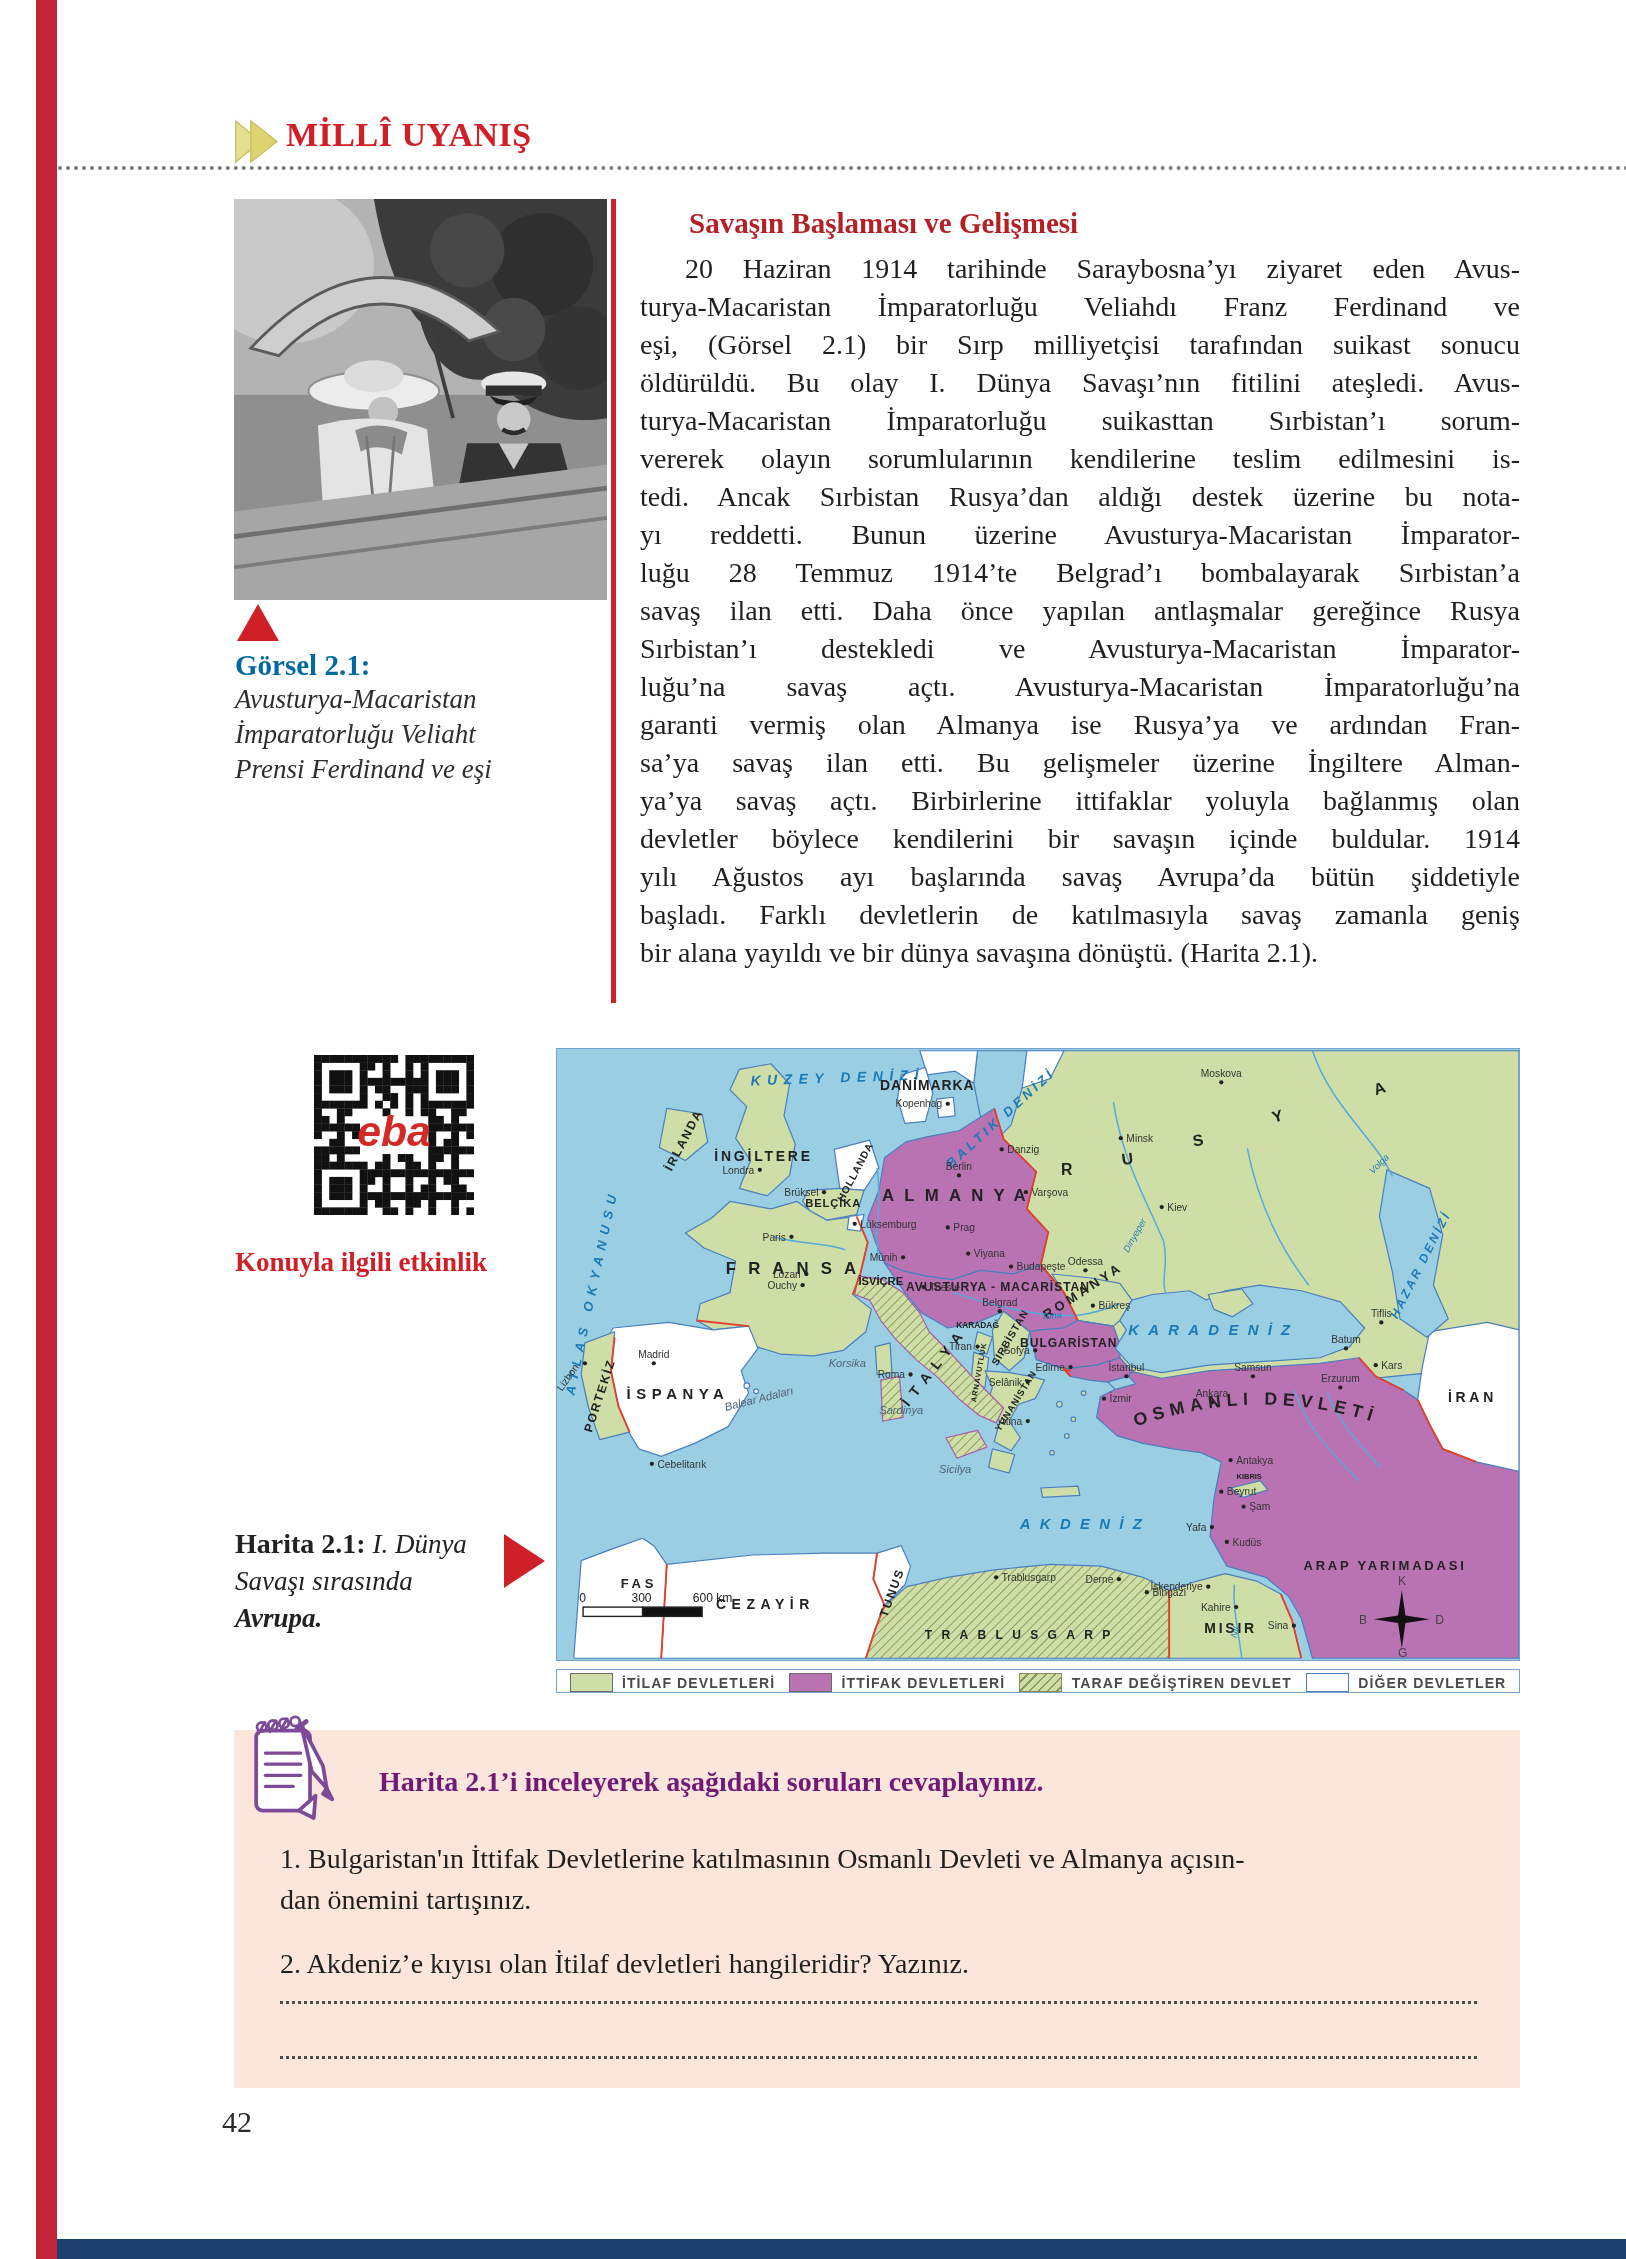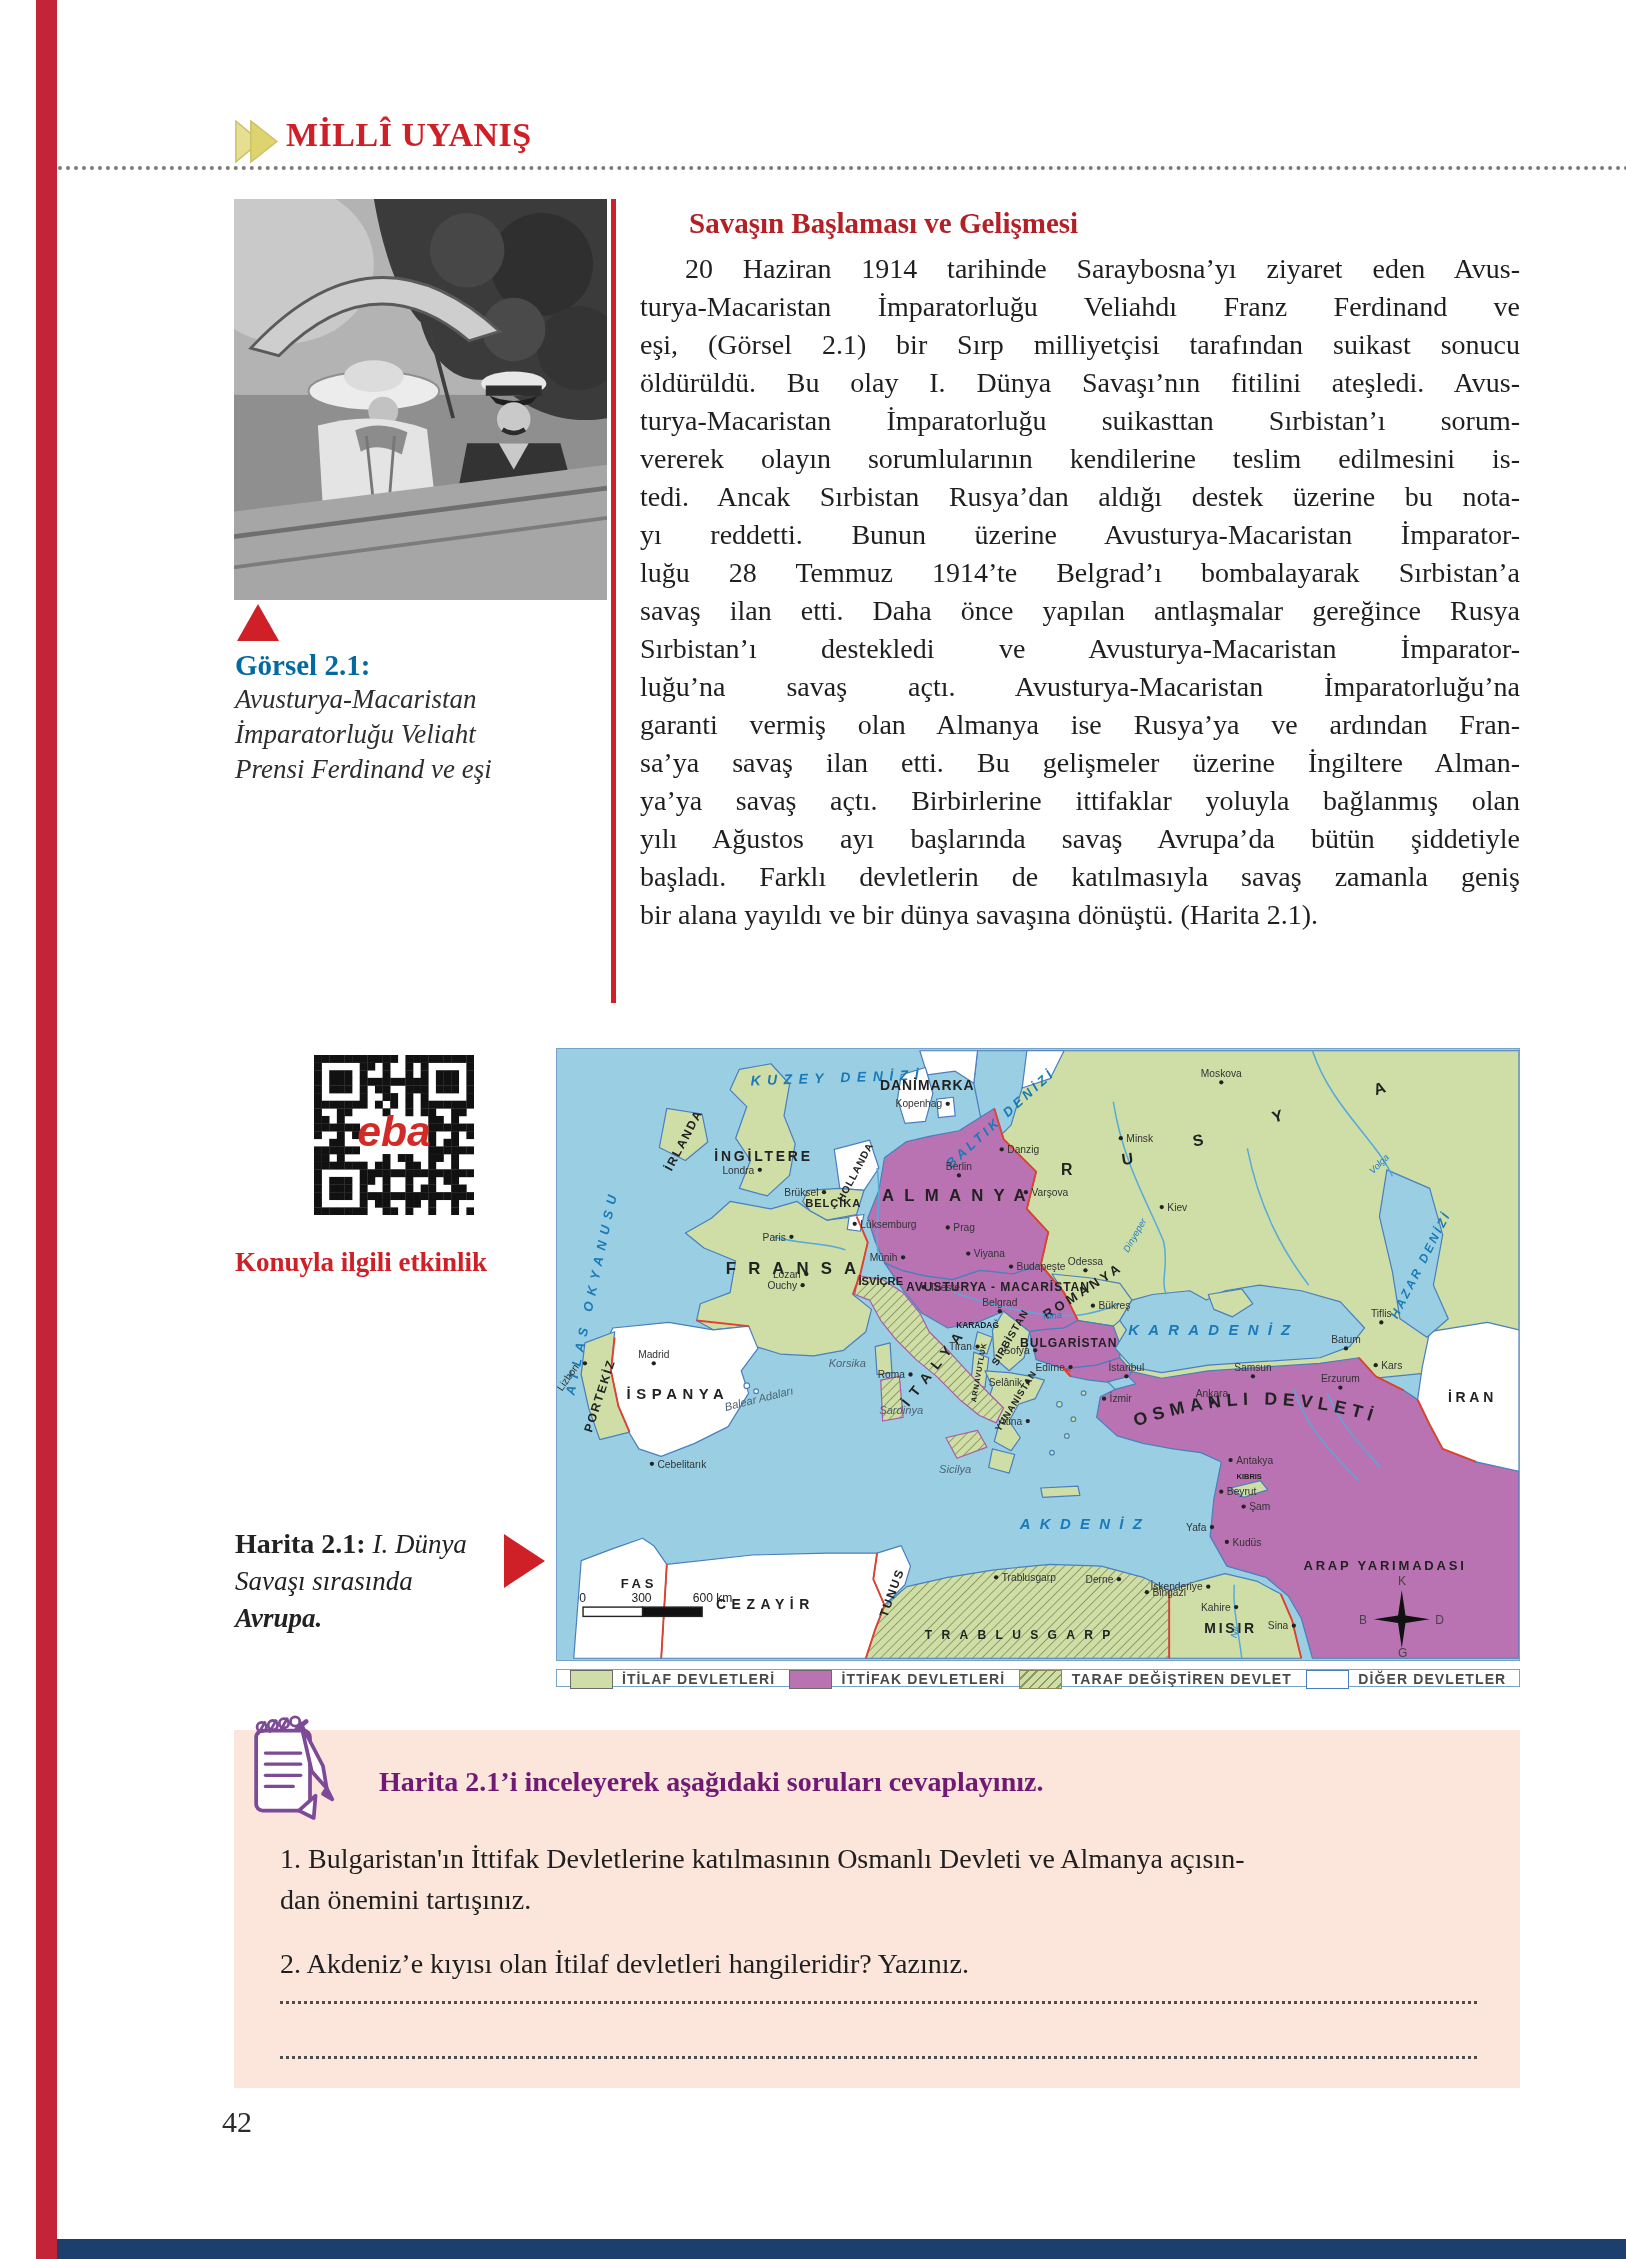--- a/index.html
+++ b/index.html
@@ -29,22 +29,22 @@
   .art-line.first{padding-left:45px;}
   .art-line.last{text-align-last:left;}
 
   
   .qr{position:absolute;left:278px;top:1055px;width:160px;height:160px;}
   .qr-caption{position:absolute;left:199px;top:1247px;width:326px;font-size:27px;font-weight:bold;color:#cf2027;}
 
   
   .map-frame{position:absolute;left:520px;top:1048px;width:964px;height:613px;border:1.9px solid #76a3cb;box-sizing:border-box;background:#9acfe3;}
   .map-frame svg{display:block;width:100%;height:100%;}
-  .map-legend{position:absolute;left:520px;top:1669px;width:964px;height:18px;border:1.9px solid #76a3cb;box-sizing:border-box;
-     background:#fff;display:flex;align-items:flex-start;justify-content:space-around;padding:0 5.6px;}
+  .map-legend{position:absolute;left:520px;top:1669px;width:964px;height:24px;border:1.9px solid #76a3cb;box-sizing:border-box;
+     background:#fff;display:flex;align-items:flex-end;justify-content:space-around;padding:0 5.6px;}
   .leg-item{display:flex;align-items:center;gap:9.3px;}
   .leg-sw{width:43px;height:18.6px;box-sizing:border-box;}
   .sw-green{background:#cedea6;border:1.4px solid #6b6b6b;}
   .sw-purple{background:#b973b2;border:1.4px solid #6b6b6b;}
   .sw-hatch{background:repeating-linear-gradient(135deg,#cedea6 0 4.7px,#8c9a60 4.7px 6.5px);border:1.4px solid #8a8a5a;}
   .sw-white{background:#fff;border:1.9px solid #4a7fbe;}
   .leg-label{font-family:"Liberation Sans",sans-serif;font-size:14px;font-weight:bold;color:#4a4a4a;letter-spacing:1.1px;}
 
   .map-caption{position:absolute;left:199px;top:1525px;width:280px;font-size:27px;line-height:37px;color:#222;}
   .map-caption b{font-size:28px;}
@@ -139,20 +139,21 @@
       <div class="art-line">vererek olayın sorumlularının kendilerine teslim edilmesini is-</div>
       <div class="art-line">tedi. Ancak Sırbistan Rusya’dan aldığı destek üzerine bu nota-</div>
       <div class="art-line">yı reddetti. Bunun üzerine Avusturya-Macaristan İmparator-</div>
       <div class="art-line">luğu 28 Temmuz 1914’te Belgrad’ı bombalayarak Sırbistan’a</div>
       <div class="art-line">savaş ilan etti. Daha önce yapılan antlaşmalar gereğince Rusya</div>
       <div class="art-line">Sırbistan’ı destekledi ve Avusturya-Macaristan İmparator-</div>
       <div class="art-line">luğu’na savaş açtı. Avusturya-Macaristan İmparatorluğu’na</div>
       <div class="art-line">garanti vermiş olan Almanya ise Rusya’ya ve ardından Fran-</div>
       <div class="art-line">sa’ya savaş ilan etti. Bu gelişmeler üzerine İngiltere Alman-</div>
       <div class="art-line">ya’ya savaş açtı. Birbirlerine ittifaklar yoluyla bağlanmış olan</div>
+      <div class="art-line">devletler böylece kendilerini bir savaşın içinde buldular. 1914</div>
       <div class="art-line">yılı Ağustos ayı başlarında savaş Avrupa’da bütün şiddetiyle</div>
       <div class="art-line">başladı. Farklı devletlerin de katılmasıyla savaş zamanla geniş</div>
       <div class="art-line last">bir alana yayıldı ve bir dünya savaşına dönüştü. (Harita 2.1).</div>
     </div>
 
   <svg class="qr" id="qr-svg" viewBox="0 0 172 172">
       <rect x="0" y="0" width="8.49047619047619" height="8.49047619047619" fill="#111"></rect>
       <rect x="8.19047619047619" y="0" width="8.49047619047619" height="8.49047619047619" fill="#111"></rect>
       <rect x="16.38095238095238" y="0" width="8.49047619047619" height="8.49047619047619" fill="#111"></rect>
       <rect x="24.57142857142857" y="0" width="8.49047619047619" height="8.49047619047619" fill="#111"></rect>

